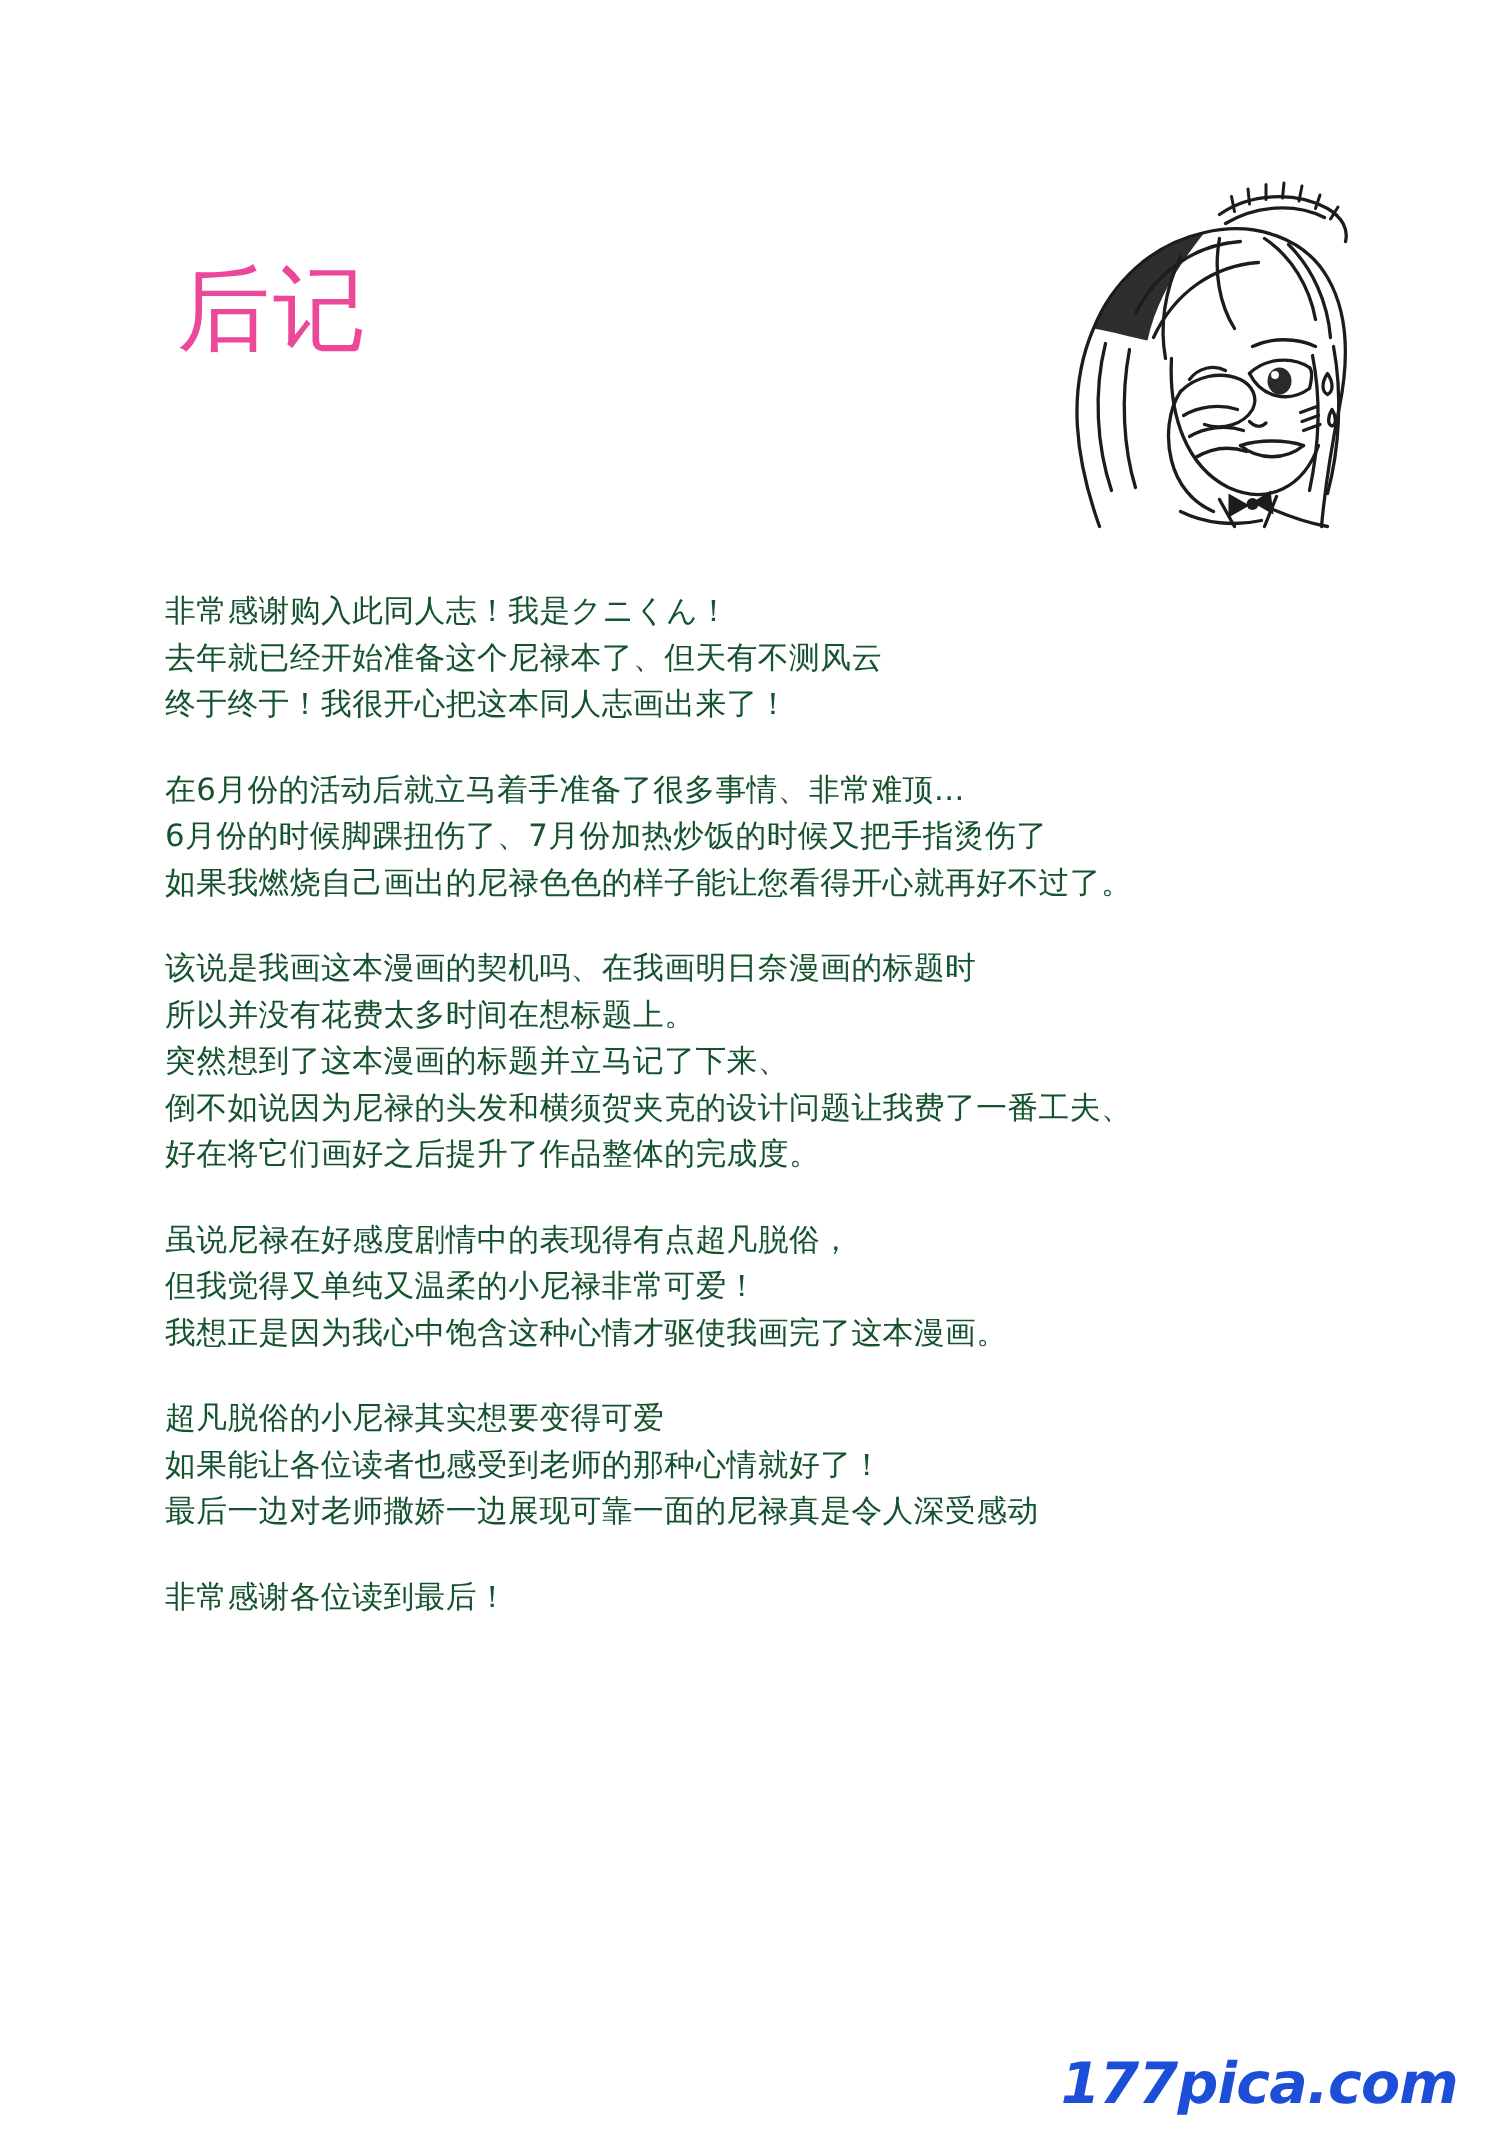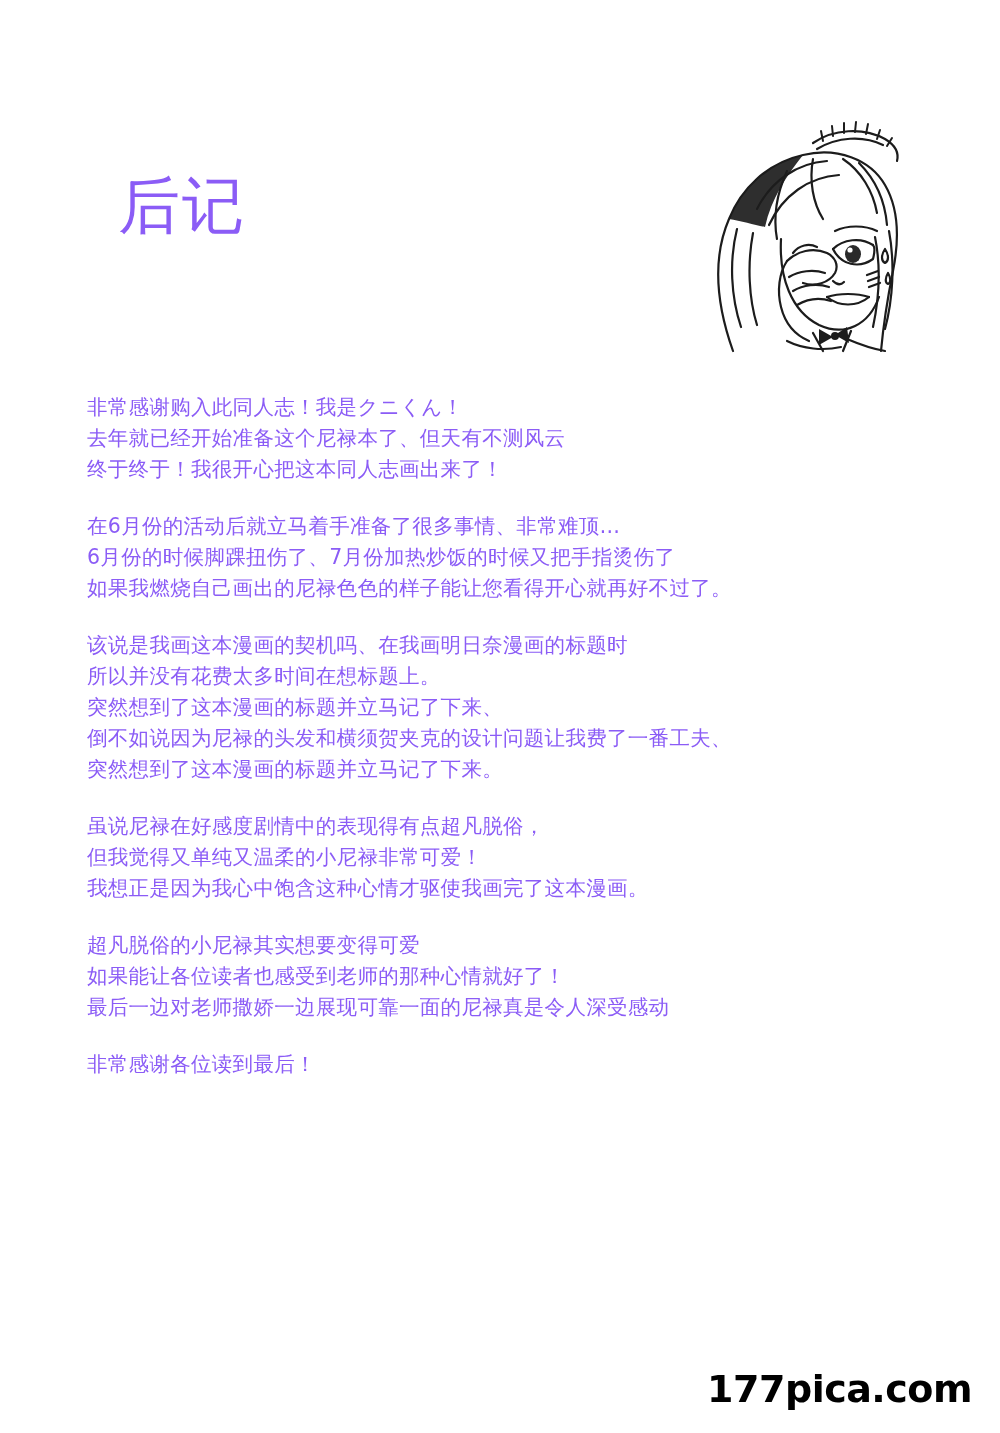--- a/index.html
+++ b/index.html
@@ -19,67 +19,68 @@
     inset: 0;
     background: #ffffff;
   }
   
   .afterword-title {
     position: absolute;
     left: 118px;
     top: 175px;
     font-size: 62px;
     line-height: 1;
-    color: #8b5cf6;
+    color: #ec4899;
     letter-spacing: 2px;
     font-family: "DejaVu Sans", sans-serif;
     font-weight: 400;
   }
   
   .illustration {
     position: absolute;
     left: 637px;
     top: 101px;
     width: 268px;
     height: 252px;
     overflow: hidden;
     background: #ffffff;
   }
   .illustration svg {
     display: block;
   }
   
   .body-text {
     position: absolute;
-    left: 87px;
+    left: 110px;
     top: 392px;
     width: 810px;
-    color: #8b5cf6;
+    color: #14532d;
     font-family: "DejaVu Sans", sans-serif;
   }
   .para {
     margin: 0 0 26px 0;
   }
   .para .line {
     display: block;
     font-size: 20.5px;
     line-height: 31px;
     white-space: pre;
     letter-spacing: 0.3px;
   }
   
   .watermark {
     position: absolute;
     right: 28px;
     bottom: 22px;
     font-size: 38px;
     font-weight: 700;
-    color: #000000;
+    color: #1d4ed8;
     font-family: "DejaVu Sans", sans-serif;
     letter-spacing: -0.5px;
+    font-style: italic;
   }
 </style>
 </head>
 <body>
 
 <div class="page">
 
   <div class="afterword-title">后记</div>
 
   <div class="illustration">
@@ -175,21 +176,21 @@
       <span class="line">在6月份的活动后就立马着手准备了很多事情、非常难顶…</span>
       <span class="line">6月份的时候脚踝扭伤了、7月份加热炒饭的时候又把手指烫伤了</span>
       <span class="line">如果我燃烧自己画出的尼禄色色的样子能让您看得开心就再好不过了。</span>
     </p>
 
     <p class="para">
       <span class="line">该说是我画这本漫画的契机吗、在我画明日奈漫画的标题时</span>
       <span class="line">所以并没有花费太多时间在想标题上。</span>
       <span class="line">突然想到了这本漫画的标题并立马记了下来、</span>
       <span class="line">倒不如说因为尼禄的头发和横须贺夹克的设计问题让我费了一番工夫、</span>
-      <span class="line">突然想到了这本漫画的标题并立马记了下来。</span>
+      <span class="line">好在将它们画好之后提升了作品整体的完成度。</span>
     </p>
 
     <p class="para">
       <span class="line">虽说尼禄在好感度剧情中的表现得有点超凡脱俗，</span>
       <span class="line">但我觉得又单纯又温柔的小尼禄非常可爱！</span>
       <span class="line">我想正是因为我心中饱含这种心情才驱使我画完了这本漫画。</span>
     </p>
 
     <p class="para">
       <span class="line">超凡脱俗的小尼禄其实想要变得可爱</span>

